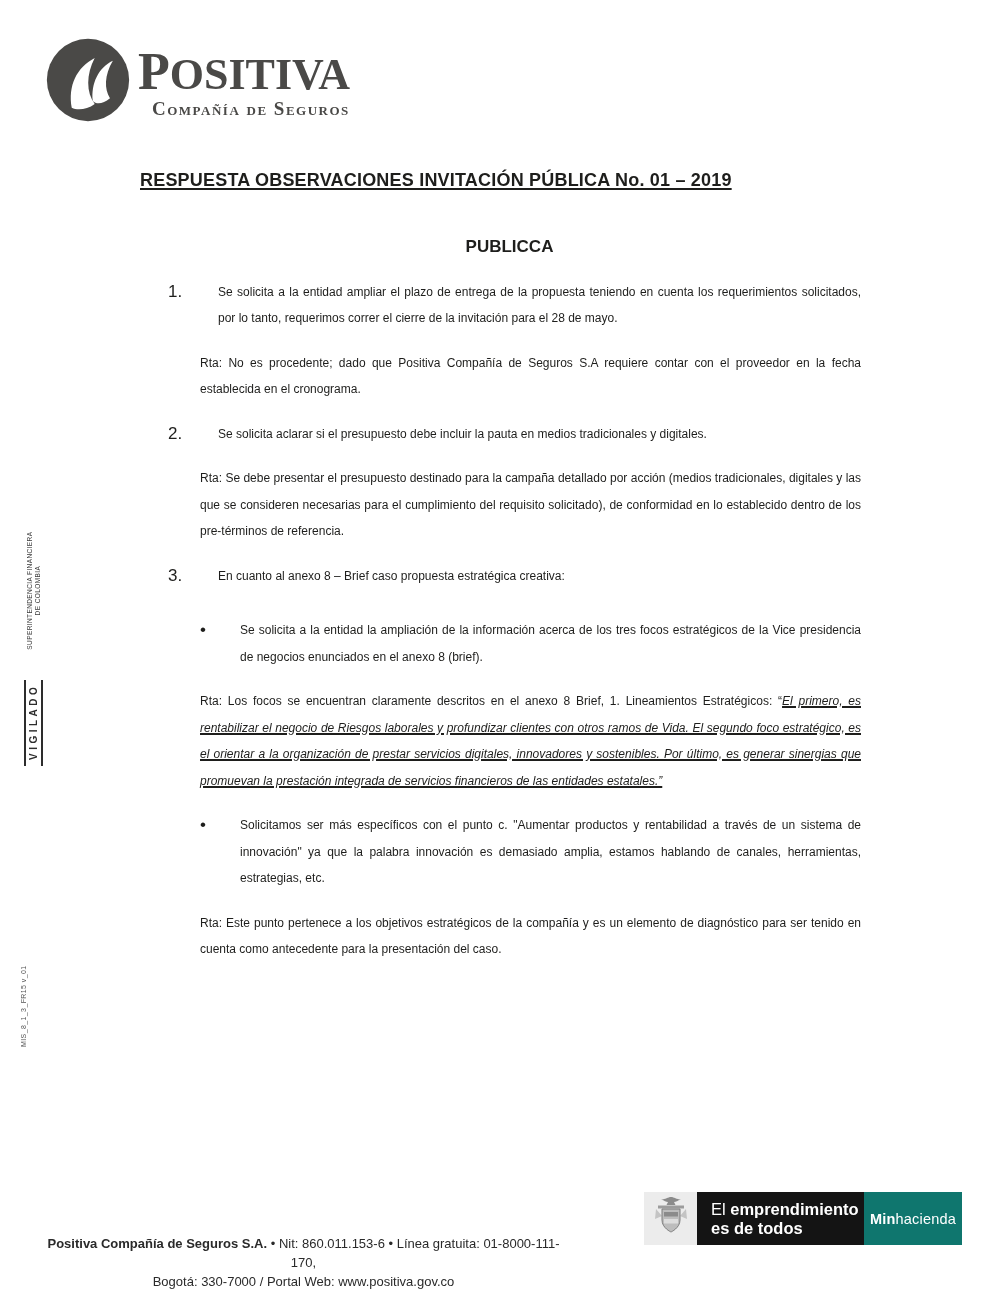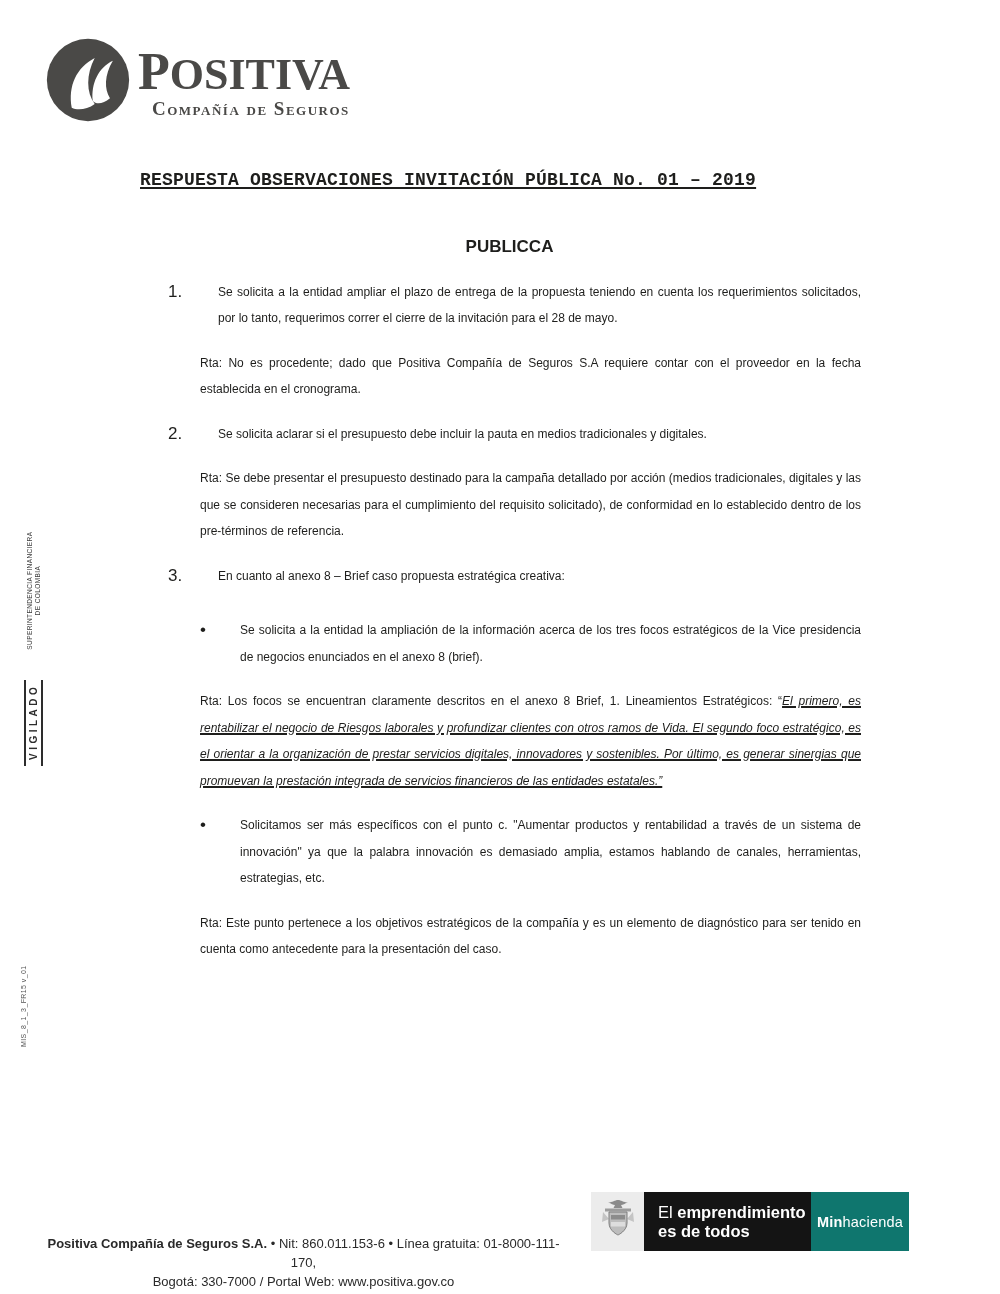--- a/index.html
+++ b/index.html
@@ -52,21 +52,20 @@
     white-space: nowrap;
   }
 
   
   .content { position: absolute; left: 140px; top: 168px; width: 739px; }
   .doc-title {
     margin: 0 0 42px 0;
     font-size: 18px; line-height: 24px; font-weight: bold;
     text-decoration: underline; text-decoration-thickness: 2px; text-underline-offset: 2px;
     letter-spacing: 0.2px;
-    font-family: Liberation Mono, monospace;
   }
   .intro { margin: 0 0 22px 0; font-size: 17px; line-height: 26.5px; }
   .section-heading {
     margin: 0 0 15px 0; font-size: 17px; line-height: 26.5px;
     font-weight: bold; text-align: center;
   }
   .qwrap { position: relative; padding-left: 60px; }
   .qwrap .num { position: absolute; left: 28px; top: 0; font-size: 17px; line-height: 26.5px; }
   .qtext, .answer {
     margin: 18px; font-size: 12px; line-height: 26.5px;
@@ -88,21 +87,21 @@
     position: absolute; left: 40px; top: 1234px; width: 527px;
     text-align: center; font-size: 13px; line-height: 19px; color: #2a2a2a;
   }
   .footer-info .bold { font-weight: bold; }
   .social-row {
     margin-top: 7px; display: flex; justify-content: center; align-items: center; gap: 30px;
   }
   .social-item { display: flex; align-items: center; gap: 6px; font-size: 13.5px; font-weight: bold; color: #222; }
   .social-item svg { width: 21px; height: 21px; display: block; }
 
-  .gov-banner { position: absolute; left: 591px; top: 1192px; height: 59px; display: flex; }
+  .gov-banner { position: absolute; left: 644px; top: 1192px; height: 53px; display: flex; }
   .coa-box { width: 53px; background: #ececec; display: flex; align-items: center; justify-content: center; }
   .tagline-box {
     width: 167px; background: #141414; color: #fff;
     display: flex; flex-direction: column; justify-content: center;
     padding-left: 14px; font-size: 16.5px; line-height: 19px;
   }
   .tagline-box .b { font-weight: bold; }
   .ministry-box {
     width: 98px; background: #0f766e; color: #fff;
     display: flex; align-items: center; justify-content: center;

